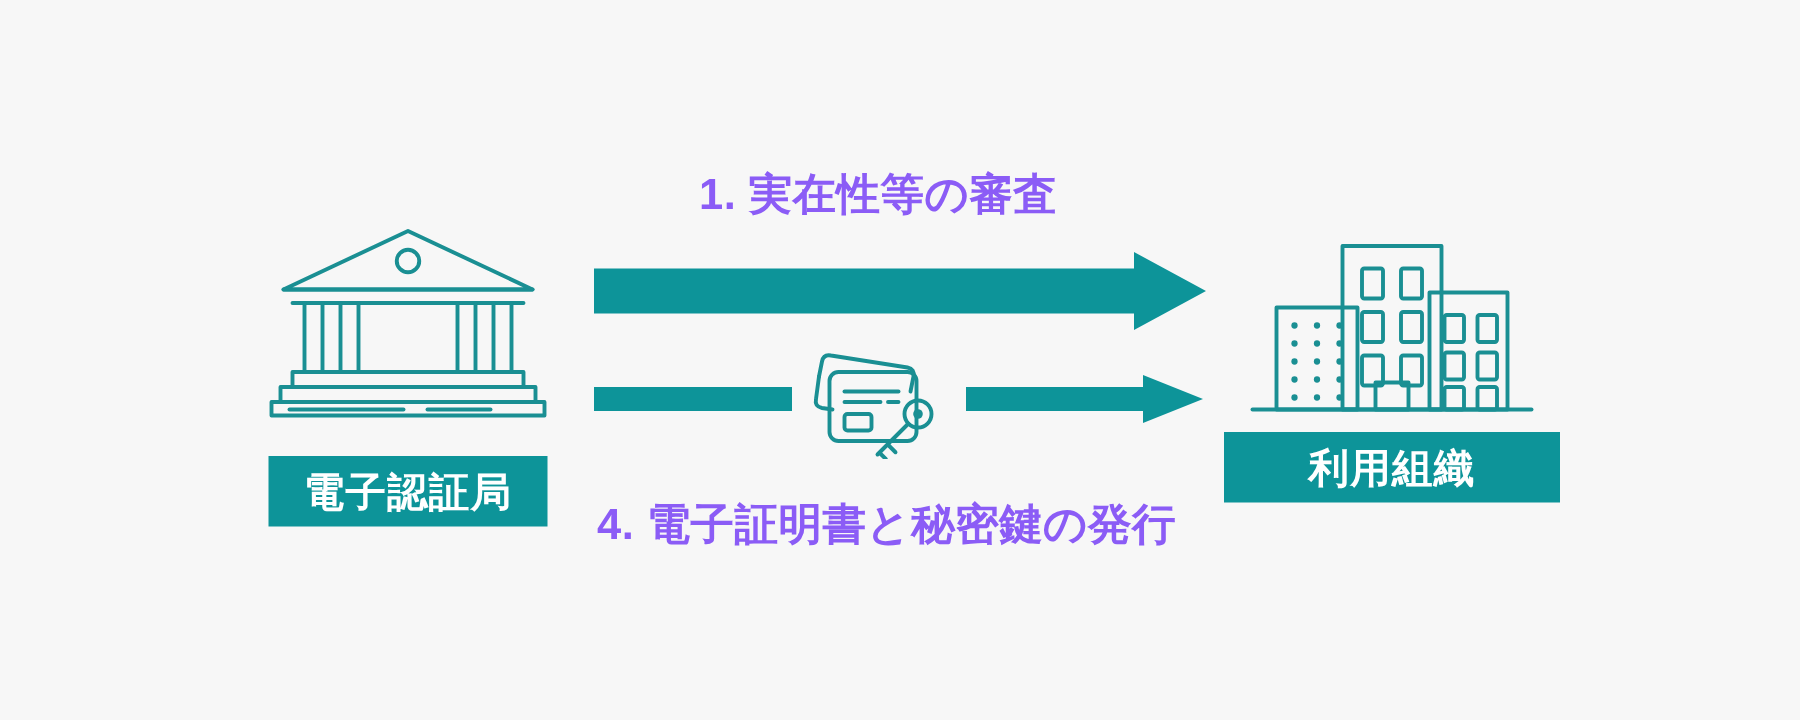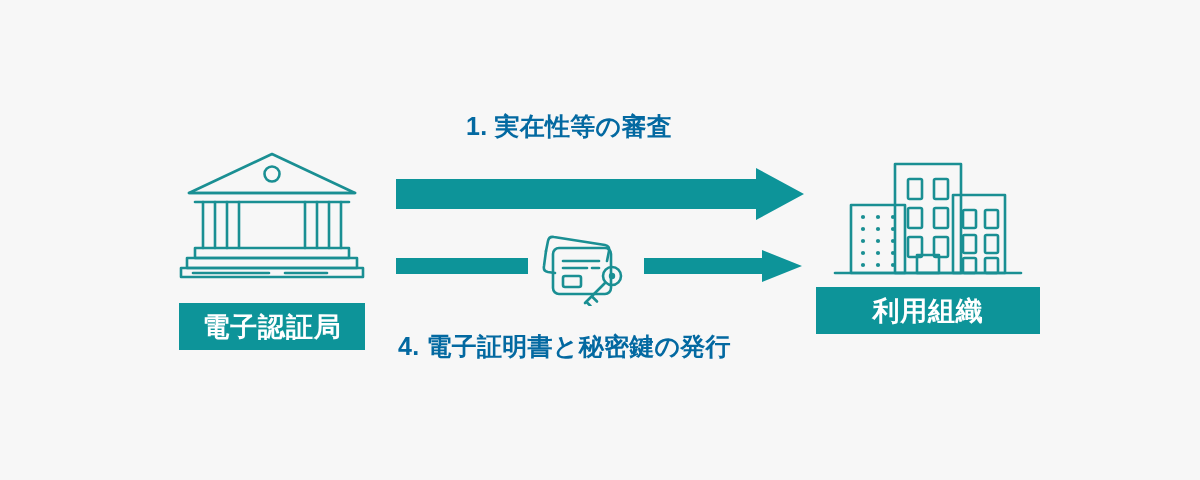--- a/index.html
+++ b/index.html
@@ -60,23 +60,23 @@
   }
   #node-org .node-label {
     width: 224px;
     height: 47px;
     font-size: 27px;
   }
 
   
   .flow-text {
     position: absolute;
-    color: #0369a1;
+    color: #8b5cf6;
     font-weight: bold;
-    font-size: 25px;
+    font-size: 29px;
     white-space: nowrap;
     letter-spacing: 0.01em;
   }
   #flow-text-1 {
     left: 466px;
     top: 110px;
   }
   #flow-text-2 {
     left: 398px;
     top: 330px;

